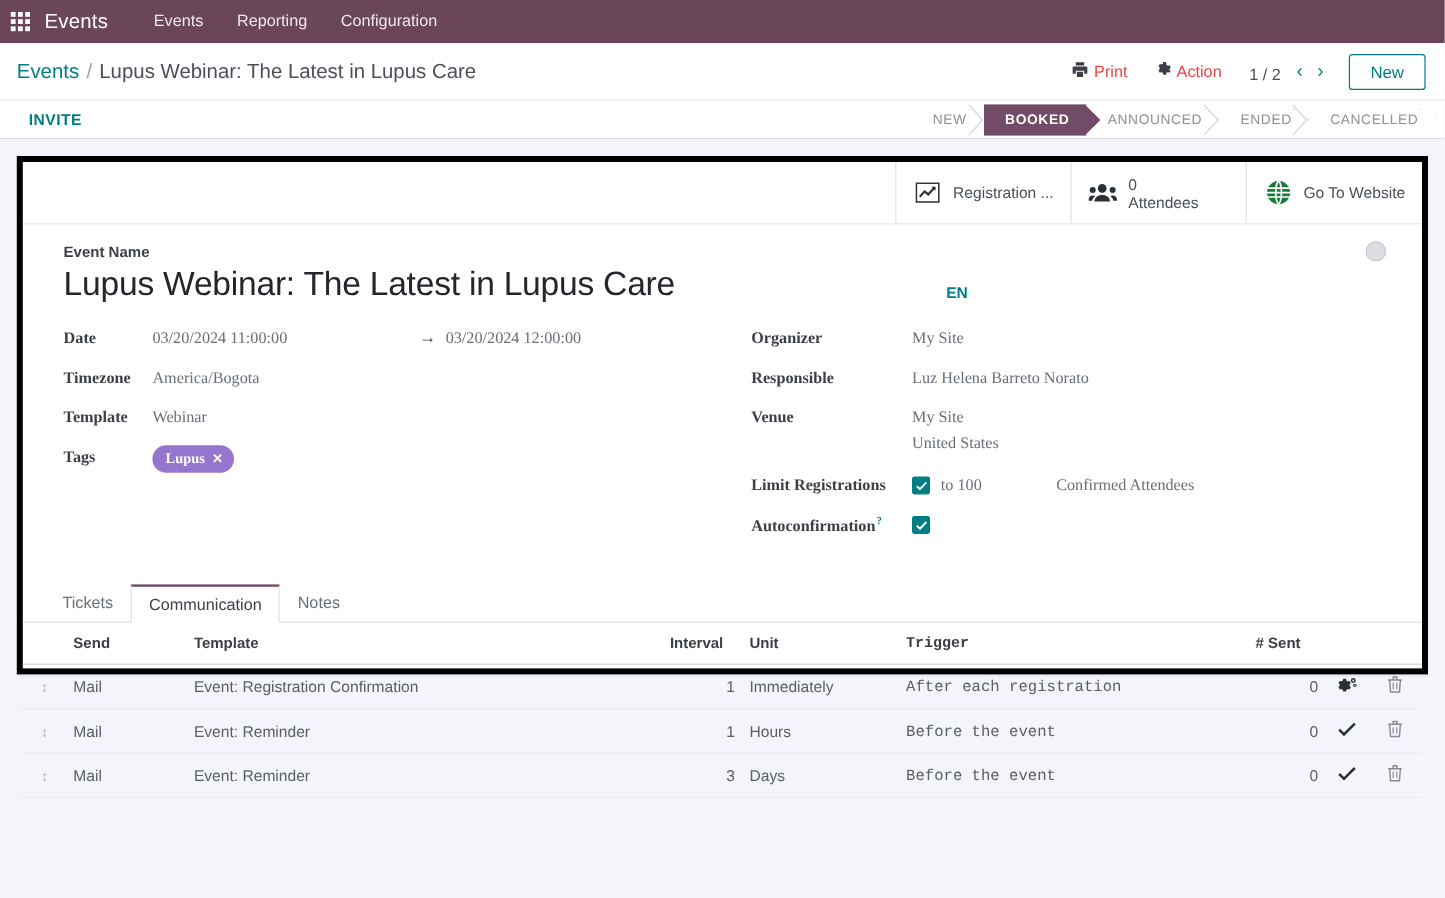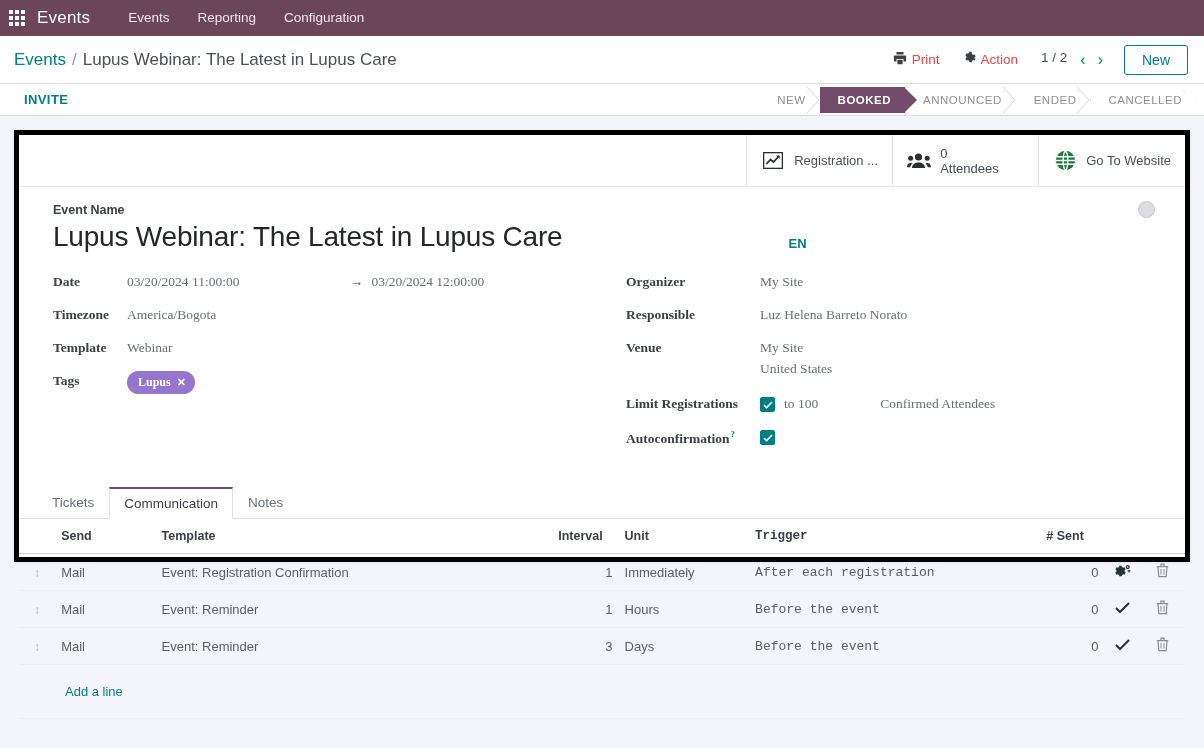--- a/index.html
+++ b/index.html
@@ -47,21 +47,21 @@
   .breadcrumb { font-size: 17px; color: #4a4f59; display: flex; align-items: baseline; gap: 6px; }
   .breadcrumb .crumb-link { color: #017e84; cursor: pointer; }
   .breadcrumb .sep { color: #9aa0ab; }
   .breadcrumb .crumb-current { color: #4a4f59; }
   .cp-right { margin-left: auto; display: flex; align-items: center; gap: 0; }
   .cp-btn {
     display: flex; align-items: center; gap: 5px;
     font-size: 13.5px; color: #ef4444;
     padding: 4px 11px; cursor: pointer; border-radius: 3px;
   }
-  .pager { font-size: 13.5px; color: #4a4f59; display: flex; align-items: flex-start; gap: 2px; margin: 0 6px 0 12px; }
+  .pager { font-size: 13.5px; color: #4a4f59; display: flex; align-items: flex-end; gap: 2px; margin: 0 6px 0 12px; }
   .pager .count { padding-right: 6px; }
   .pager .arrow {
     color: #017e84; font-size: 16px; line-height: 1;
     padding: 2px 5px; cursor: pointer; border-radius: 3px;
   }
   .new-btn {
     border: 1px solid #017e84; color: #017e84; background: #fff;
     font-size: 14px; padding: 6px 17px; border-radius: 3px;
     cursor: pointer; margin-left: 10px;
   }
@@ -548,24 +548,19 @@
           <td class="c-del">
             <span class="trash">
               <svg width="13" height="15" viewBox="0 0 13 15">
                     <path fill="none" stroke="#8a8a93" stroke-width="1.2" d="M2 3.6h9l-.8 10.1H2.8zM5 1.2h3v2.4H5zM.8 3.6h11.4"></path>
                     <path stroke="#8a8a93" stroke-width="1" d="M5 6v5.5M8 6v5.5"></path>
                   </svg>
             </span>
           </td>
         </tr>
 
-        <tr class="addline-row">
-          <td colspan="9">
-            <span class="addline">Add a line</span>
-          </td>
-        </tr>
 
       </tbody>
     </table>
   </div>
 
 </div>
 </div>
 
 </body></html>

